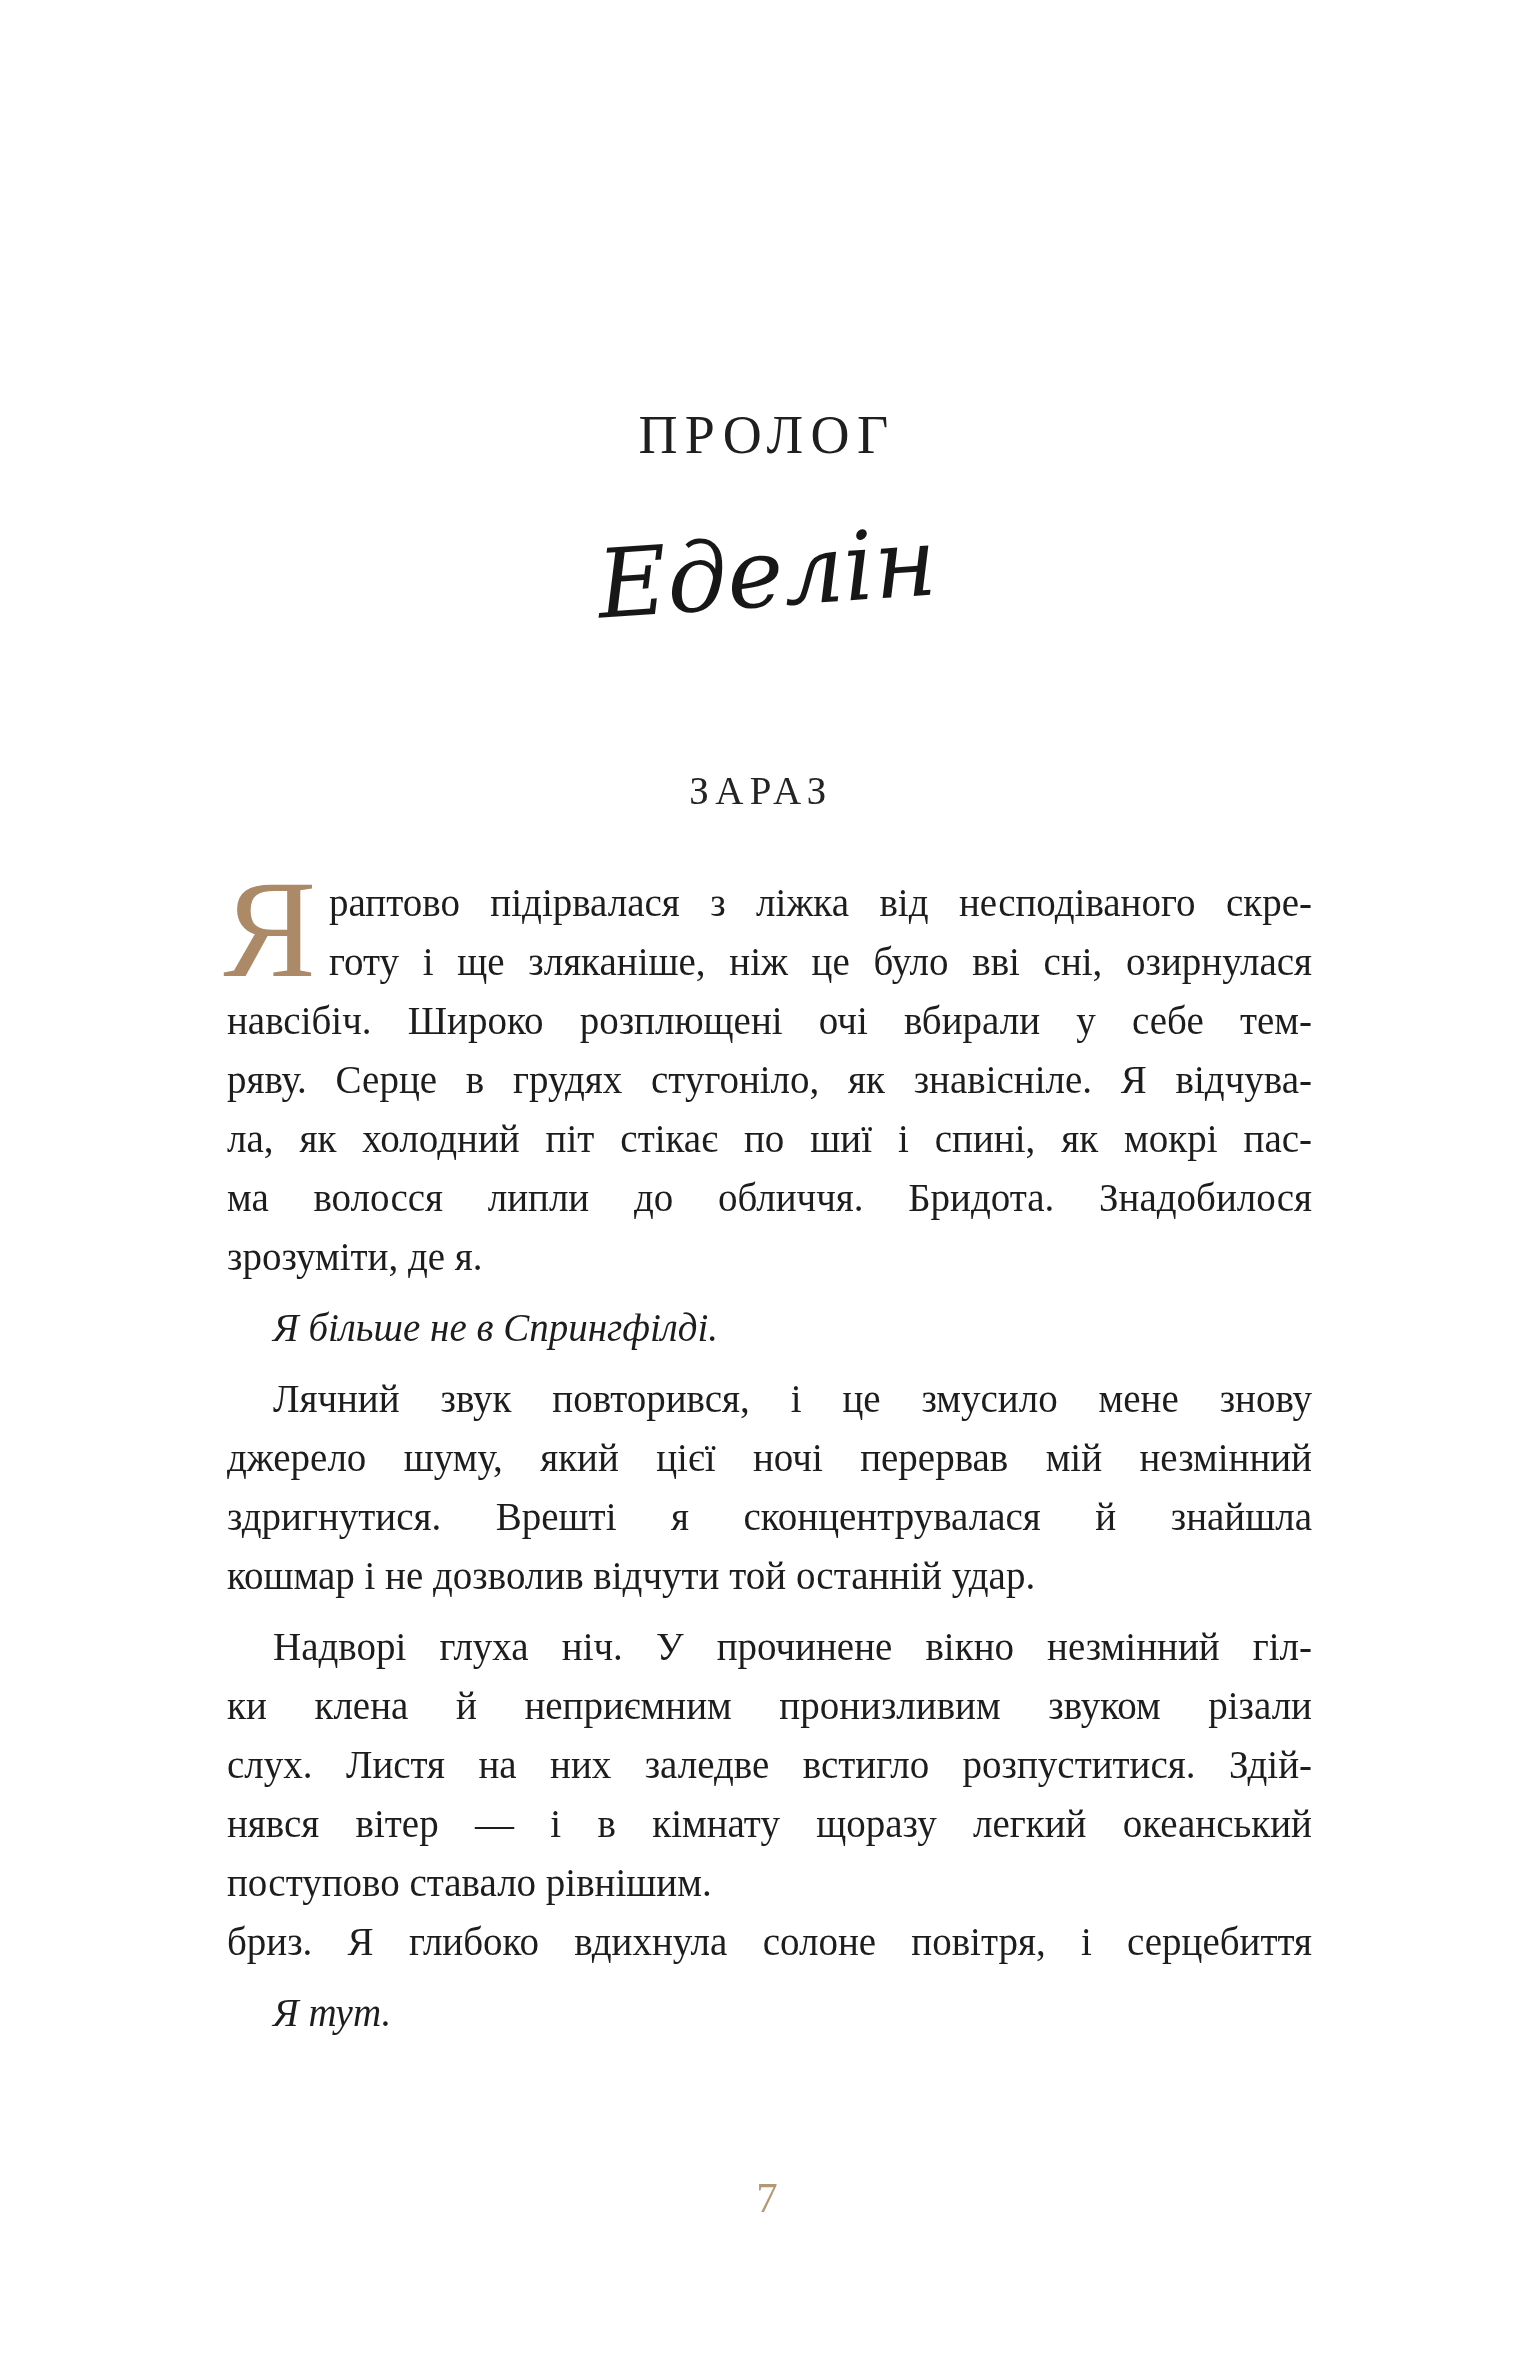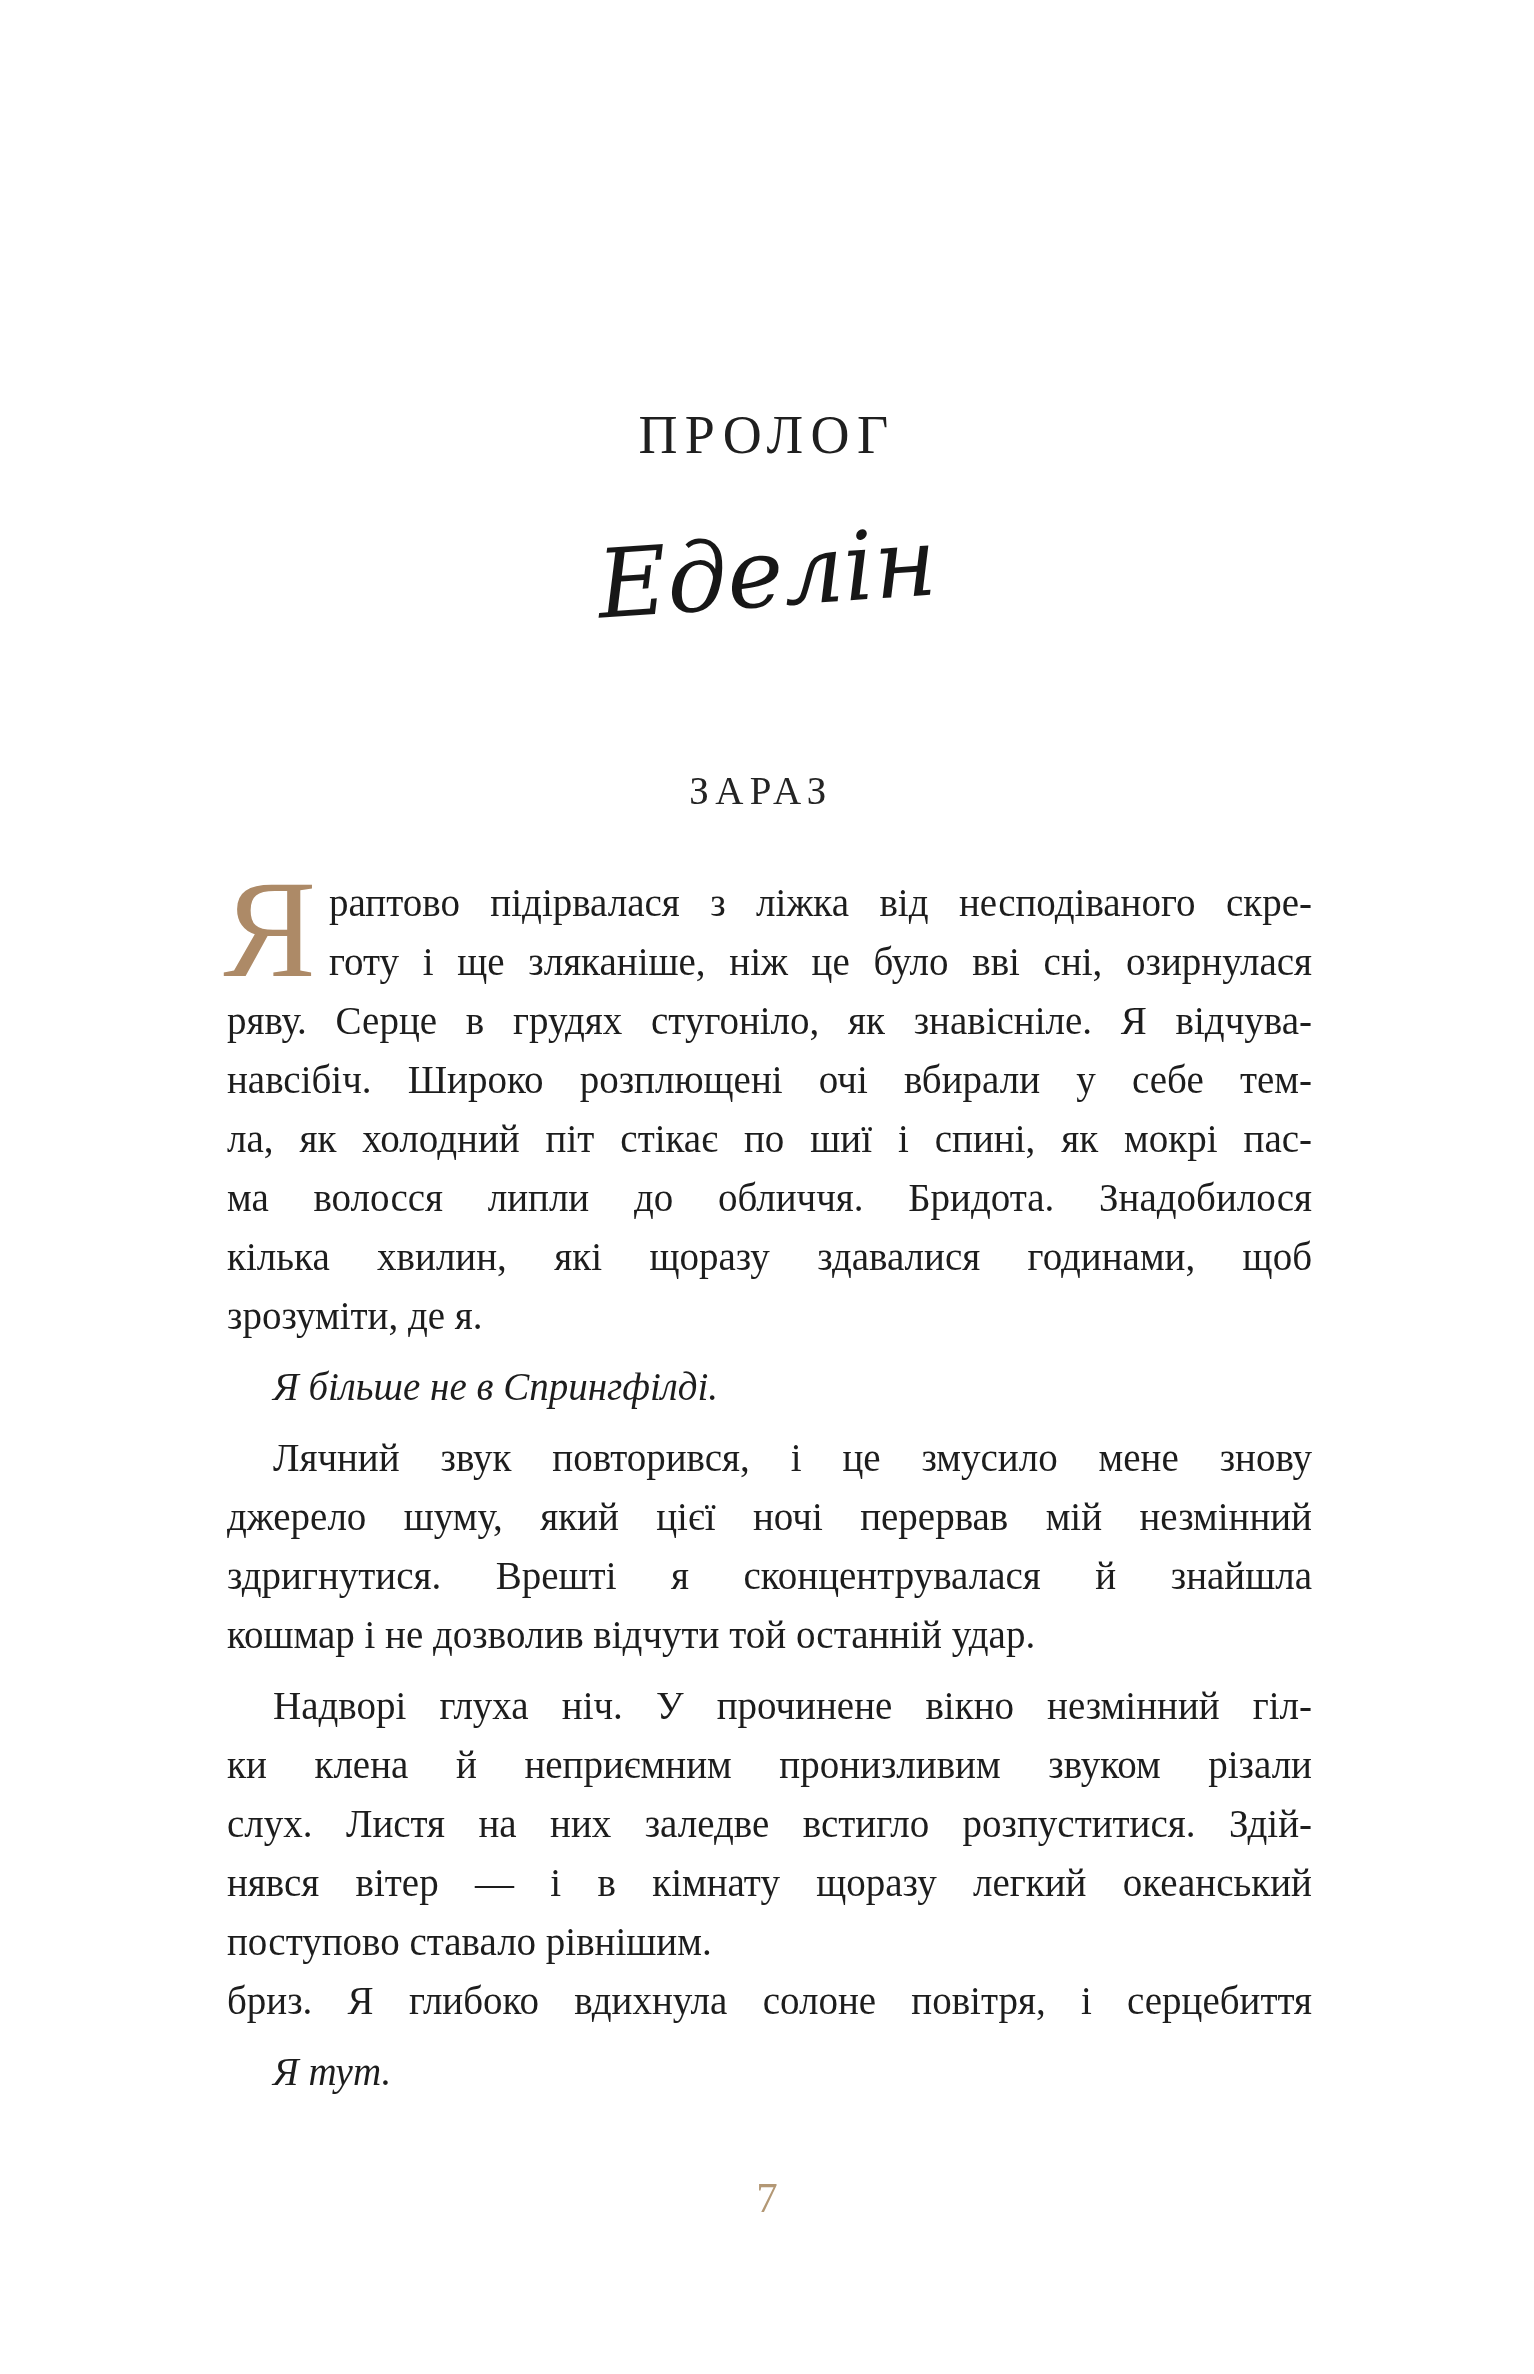--- a/index.html
+++ b/index.html
@@ -89,25 +89,24 @@
 
   <div class="chapter-pov-name">Еделін</div>
 
   <div class="section-label">ЗАРАЗ</div>
 
   <div class="body-text" style="color: rgb(29, 29, 29);">
       <div class="para dropcap">
         <span class="dropcap-letter" style="color: rgb(173, 138, 103);">Я</span>
         <div class="line first">раптово підірвалася з ліжка від несподіваного скре-</div>
         <div class="line">готу і ще зляканіше, ніж це було вві сні, озирнулася</div>
+        <div class="line">навсібіч. Широко розплющені очі вбирали у себе тем-</div>
         <div class="line">ряву. Серце в грудях стугоніло, як знавісніле. Я відчува-</div>
-        <div class="line">навсібіч. Широко розплющені очі вбирали у себе тем-</div>
         <div class="line">ла, як холодний піт стікає по шиї і спині, як мокрі пас-</div>
         <div class="line">ма волосся липли до обличчя. Бридота. Знадобилося</div>
-        <div class="line">кілька хвилин, які щоразу здавалися годинами, щоб</div>
         <div class="line last">зрозуміти, де я.</div>
       </div>
       <div class="para italic">
         <div class="line first last">Я більше не в Спрингфілді.</div>
       </div>
       <div class="para normal">
         <div class="line first">Лячний звук повторився, і це змусило мене знову</div>
         <div class="line">джерело шуму, який цієї ночі перервав мій незмінний</div>
         <div class="line">здригнутися. Врешті я сконцентрувалася й знайшла</div>
         <div class="line last">кошмар і не дозволив відчути той останній удар.</div>

